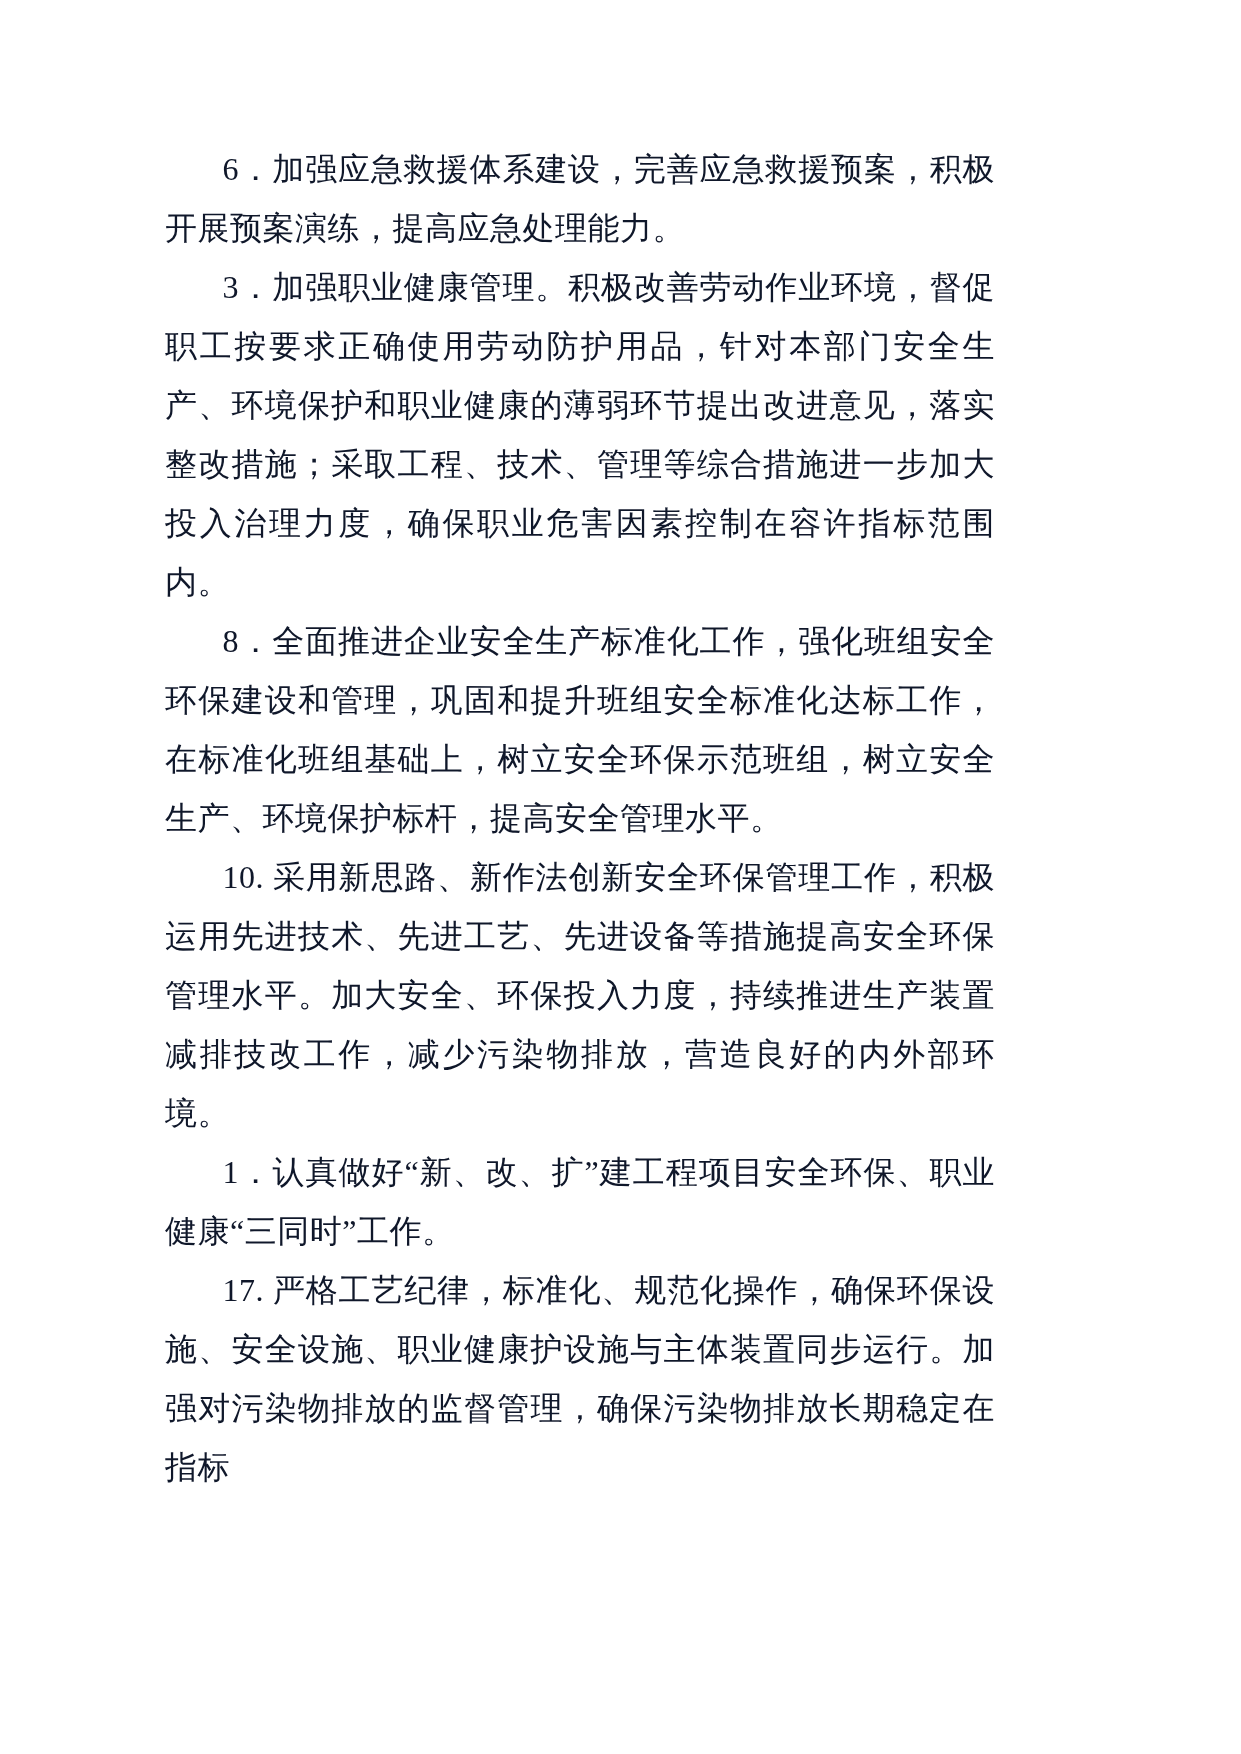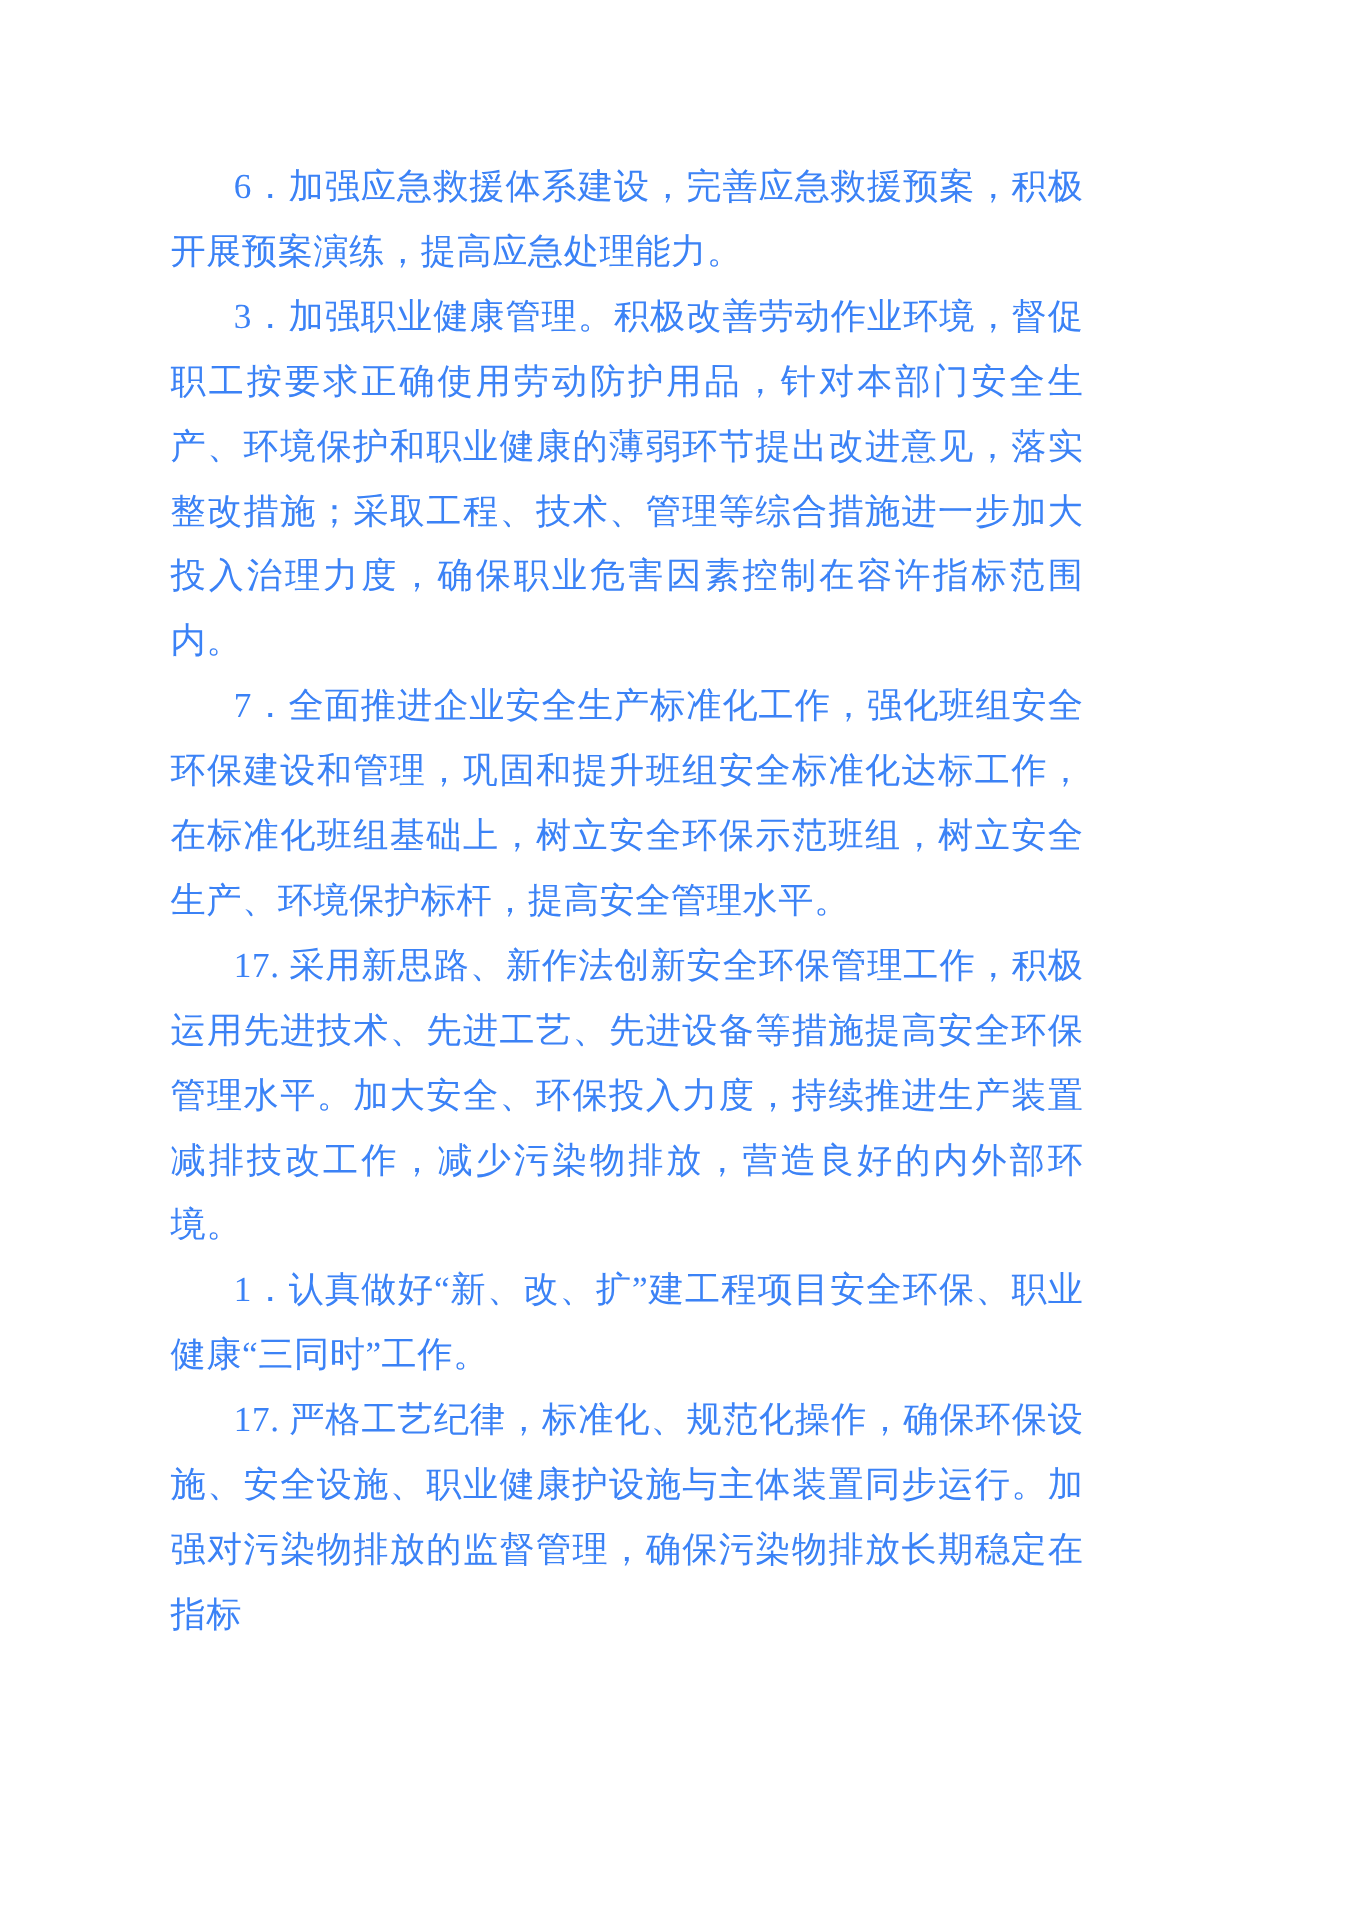--- a/index.html
+++ b/index.html
@@ -11,23 +11,23 @@
     position: relative;
     width: 1241px;
     height: 1754px;
     background: #ffffff;
     overflow: hidden;
     font-family: "Liberation Serif", "DejaVu Serif", serif;
   }
   .content {
     position: absolute;
     top: 140px;
-    left: 155px;
+    left: 165px;
     width: 830px;
-    color: #3b82f6;
+    color: #0f172a;
   }
   .content p {
     margin: 0;
     padding: 0;
     font-size: 32px;
     line-height: 59px;
     font-weight: 400;
     text-align: justify;
     text-justify: inter-ideograph;
     text-indent: 1.8em;
@@ -35,18 +35,18 @@
     word-break: break-all;
   }
 </style>
 </head>
 <body>
 
 <div class="page">
   <div class="content">
     <p>6．加强应急救援体系建设，完善应急救援预案，积极开展预案演练，提高应急处理能力。</p>
     <p>3．加强职业健康管理。积极改善劳动作业环境，督促职工按要求正确使用劳动防护用品，针对本部门安全生产、环境保护和职业健康的薄弱环节提出改进意见，落实整改措施；采取工程、技术、管理等综合措施进一步加大投入治理力度，确保职业危害因素控制在容许指标范围内。</p>
-    <p>7．全面推进企业安全生产标准化工作，强化班组安全环保建设和管理，巩固和提升班组安全标准化达标工作，在标准化班组基础上，树立安全环保示范班组，树立安全生产、环境保护标杆，提高安全管理水平。</p>
-    <p>17. 采用新思路、新作法创新安全环保管理工作，积极运用先进技术、先进工艺、先进设备等措施提高安全环保管理水平。加大安全、环保投入力度，持续推进生产装置减排技改工作，减少污染物排放，营造良好的内外部环境。</p>
+    <p>8．全面推进企业安全生产标准化工作，强化班组安全环保建设和管理，巩固和提升班组安全标准化达标工作，在标准化班组基础上，树立安全环保示范班组，树立安全生产、环境保护标杆，提高安全管理水平。</p>
+    <p>10. 采用新思路、新作法创新安全环保管理工作，积极运用先进技术、先进工艺、先进设备等措施提高安全环保管理水平。加大安全、环保投入力度，持续推进生产装置减排技改工作，减少污染物排放，营造良好的内外部环境。</p>
     <p>1．认真做好“新、改、扩”建工程项目安全环保、职业健康“三同时”工作。</p>
     <p>17. 严格工艺纪律，标准化、规范化操作，确保环保设施、安全设施、职业健康护设施与主体装置同步运行。加强对污染物排放的监督管理，确保污染物排放长期稳定在指标</p>
   </div>
 </div>
 
 </body></html>

